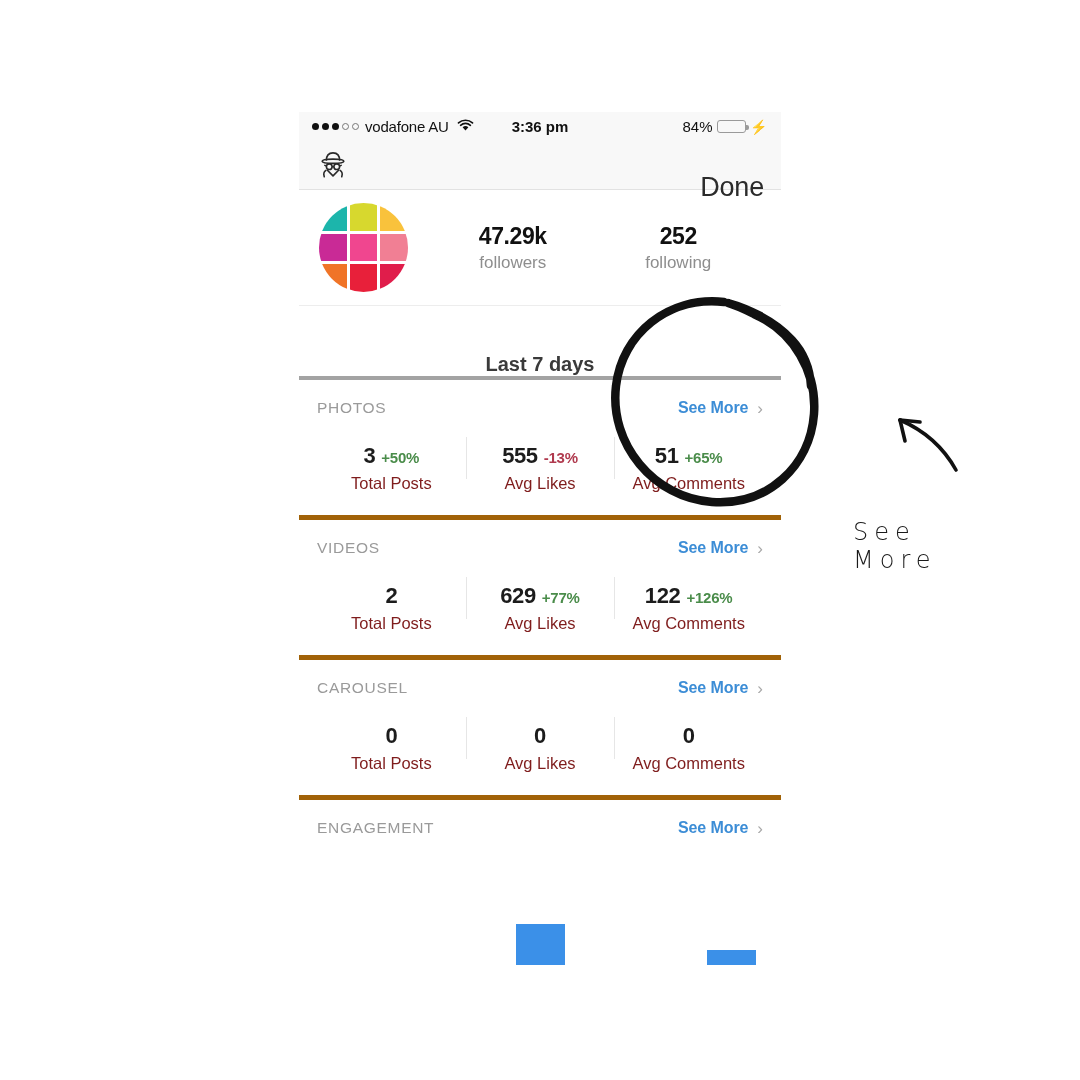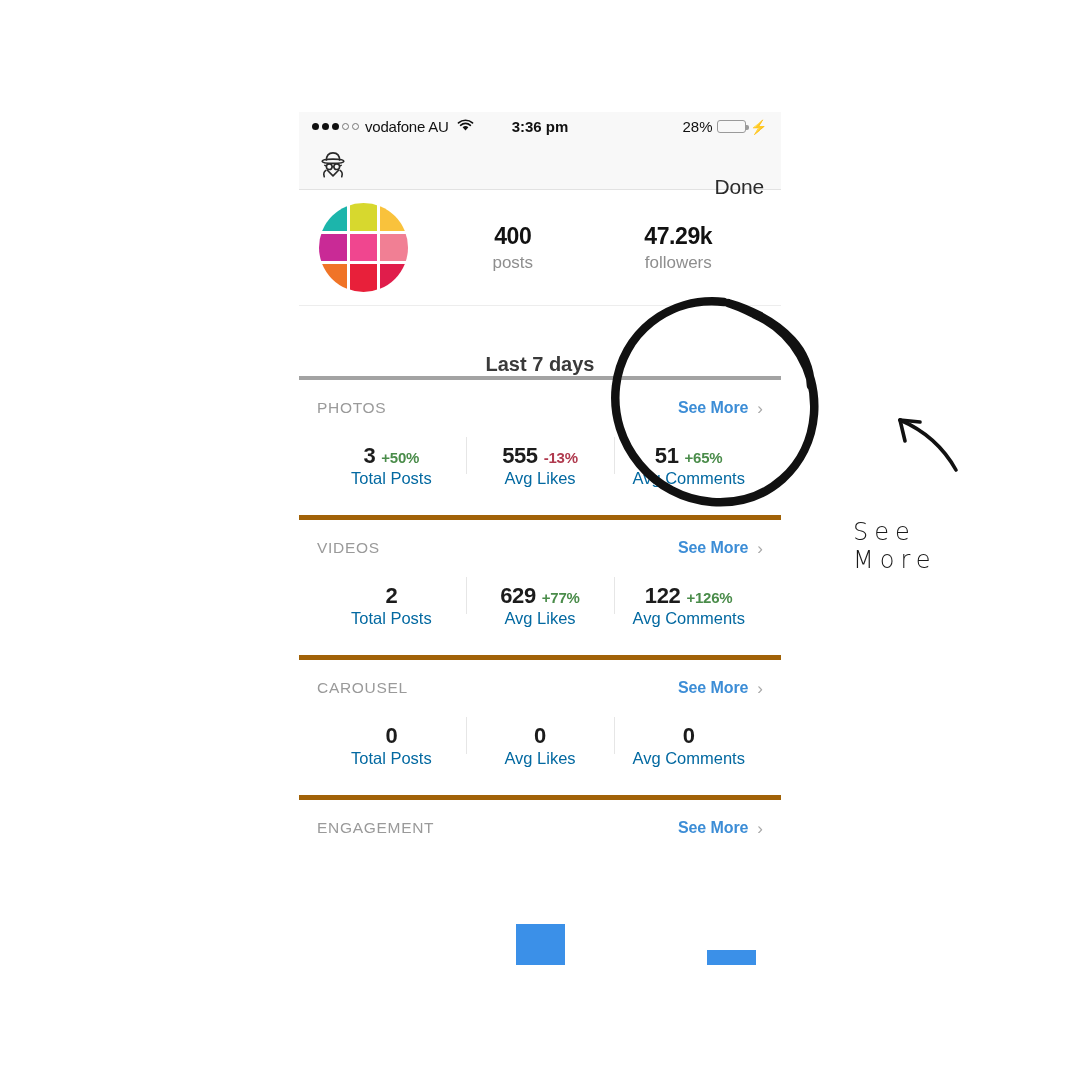--- a/index.html
+++ b/index.html
@@ -58,21 +58,21 @@
     height: 49px; background: #f8f8f8;
     border-bottom: 1px solid #e2e2e2;
     display: flex; align-items: center;
     padding: 0 17px; position: relative;
   }
   .nav-title {
     position: absolute; left: 0; right: 0; text-align: center;
     font-size: 21px; font-weight: 700; color: #111; letter-spacing: -0.3px;
   }
   .nav-done {
-    margin-left: auto; font-size: 21px; color: #2b2b2b;
+    margin-left: auto; font-size: 27px; color: #2b2b2b;
     font-weight: 400; letter-spacing: -0.2px; z-index: 2; margin-top: 44px;
   }
   .logo-ico { width: 34px; height: 30px; z-index: 2; }
 
   
   .profile {
     height: 116px; display: flex; align-items: center;
     padding: 0 20px 0 20px;
     border-bottom: 1px solid #ededed;
     background: #fff;
@@ -113,21 +113,21 @@
   .metric { flex: 1; text-align: center; position: relative; padding-top: 8px; }
   .metric + .metric::before {
     content: ""; position: absolute; left: 0; top: 2px; bottom: 14px;
     width: 1px; background: #e6e6e6;
   }
   .m-top { display: flex; align-items: baseline; justify-content: center; gap: 6px; }
   .m-val { font-size: 22px; font-weight: 700; color: #1c1c1c; letter-spacing: -0.4px; }
   .m-delta { font-size: 15px; font-weight: 700; letter-spacing: -0.2px; }
   .m-delta.up { color: #4a8c4a; }
   .m-delta.down { color: #b03a4e; }
-  .m-lbl { font-size: 16.5px; color: #0369a1; font-weight: 500; }
+  .m-lbl { font-size: 16.5px; color: #7f1d1d; margin-top: 5px; font-weight: 500; }
 
   
   .chart-area { position: relative; height: 150px; }
   .bar { position: absolute; bottom: 0; background: #3b90e8; }
 
   
   .annot { position: absolute; pointer-events: none; }
   .annot-label {
     position: absolute; left: 853px; top: 518px;
     font-size: 24px; color: #1a1a1a; letter-spacing: 6px;
@@ -154,21 +154,21 @@
         <span class="wifi-ico">
           <svg width="17" height="13" viewBox="0 0 17 13">
             <path d="M8.5 11.6 L5.6 8.3 a4.4 4.4 0 0 1 5.8 0 Z" fill="#111"></path>
             <path d="M3.6 6.3 a7.3 7.3 0 0 1 9.8 0" stroke="#111" stroke-width="1.7" fill="none" stroke-linecap="round"></path>
             <path d="M1.5 3.9 a10.6 10.6 0 0 1 14 0" stroke="#111" stroke-width="1.7" fill="none" stroke-linecap="round"></path>
           </svg>
         </span>
       </div>
       <div class="sb-center">3:36 pm</div>
       <div class="sb-right">
-        <span>28%</span>
+        <span>84%</span>
         <span class="battery">
           <span class="fill" id="batt-fill" style="width: 45%;"></span>
         </span>
         <span class="bolt">⚡</span>
       </div>
     </div>
 
     <div class="navbar">
       <span class="logo-ico">
         <svg width="34" height="30" viewBox="0 0 40 36">
@@ -197,26 +197,26 @@
           <span style="background: rgb(249, 194, 60);"></span>
           <span style="background: rgb(201, 42, 150);"></span>
           <span style="background: rgb(240, 70, 143);"></span>
           <span style="background: rgb(241, 127, 148);"></span>
           <span style="background: rgb(240, 116, 39);"></span>
           <span style="background: rgb(232, 32, 58);"></span>
           <span style="background: rgb(224, 29, 75);"></span>
         </div>
       <div class="stats" id="stats">
           <div class="stat">
-            <div class="num">400</div>
-            <div class="lbl">posts</div>
-          </div>
-          <div class="stat">
             <div class="num">47.29k</div>
             <div class="lbl">followers</div>
+          </div>
+          <div class="stat">
+            <div class="num">252</div>
+            <div class="lbl">following</div>
           </div>
         </div>
     </div>
 
     <div class="period">
       <span>Last 7 days</span>
     </div>
 
     <div id="sections">
         <div class="section">

